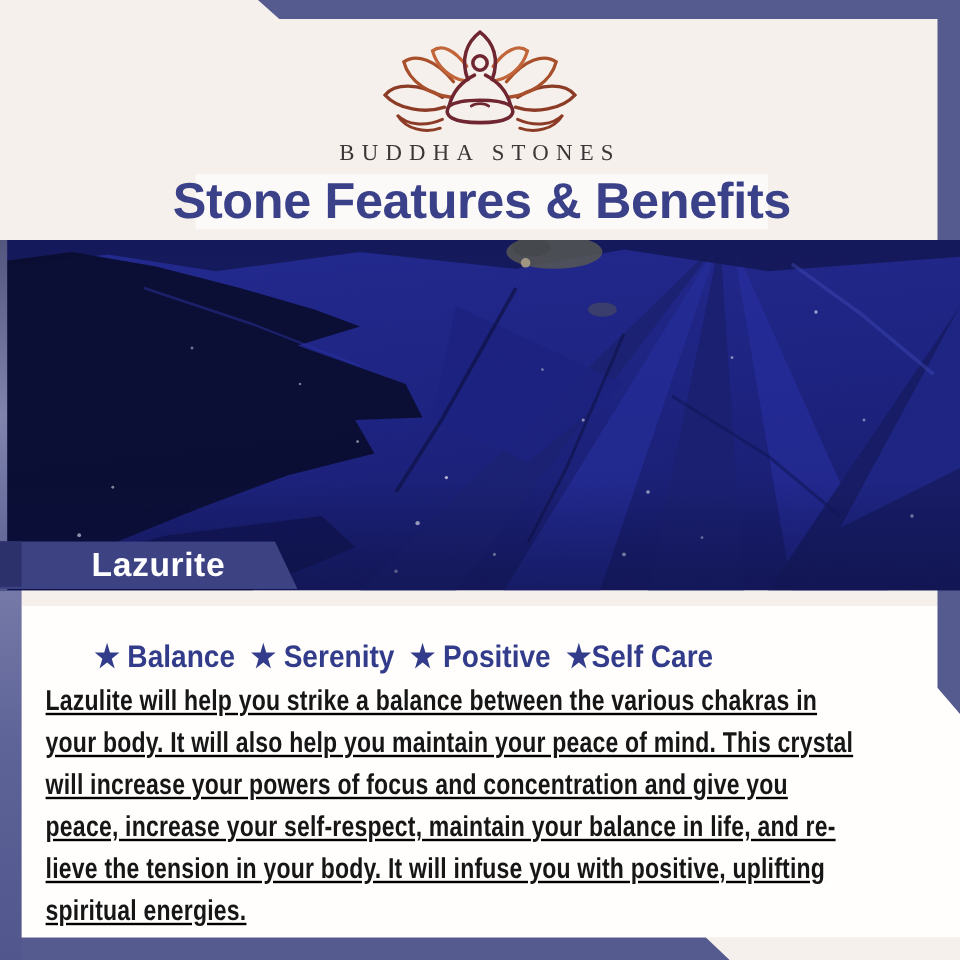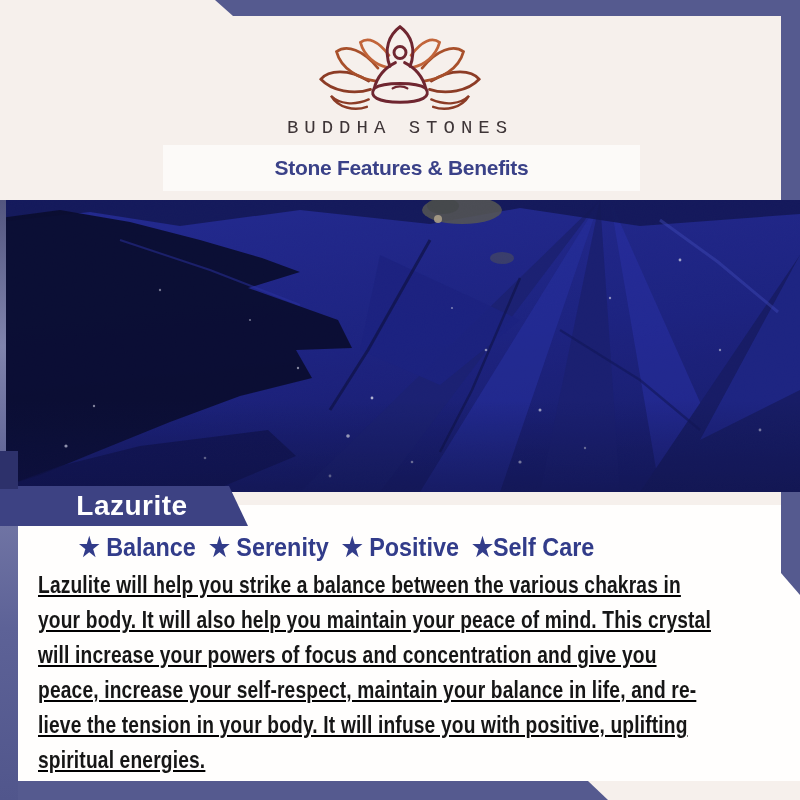--- a/index.html
+++ b/index.html
@@ -18,34 +18,34 @@
     clip-path:polygon(0 0,19px 0,19px 595px,0 573px);}
   .strip-bottom{left:0;top:781px;width:800px;height:19px;z-index:2;
     clip-path:polygon(0 0,588px 0,608px 19px,0 19px);}
   .strip-left{left:0;top:488px;width:18px;height:312px;z-index:2;
     background:linear-gradient(180deg,#767aa8 0%,#5d6297 45%,#51568c 100%);}
 
   
   .logo-wrap{left:280px;top:24px;width:240px;height:92px;z-index:5;}
   .brand-name{left:0;top:116px;width:800px;height:24px;z-index:5;
     display:flex;align-items:center;justify-content:center;
-    font-family:Liberation Mono, monospace;font-size:19px;letter-spacing:6px;
+    font-family:Liberation Serif, serif;font-size:19px;letter-spacing:6px;
     color:#3e3537;}
   .title-band{left:163px;top:145px;width:477px;height:46px;z-index:1;
     background:#fcfaf8;display:flex;align-items:center;justify-content:center;}
-  .page-title{font-size:21px;font-weight:700;color:#3a4188;letter-spacing:-0.3px;
+  .page-title{font-size:42px;font-weight:700;color:#3a4188;letter-spacing:-0.3px;
     white-space:nowrap;}
 
   
   .photo{left:0;top:200px;width:800px;height:292px;z-index:3;line-height:0;}
 
   
   .banner{left:0;top:451px;width:248px;height:40px;z-index:4;background:#3d4283;
     clip-path:polygon(0 0,229px 0,248px 40px,0 40px);
-    display:flex;align-items:center;justify-content:center;padding-left:16px;box-sizing:border-box;margin-top:35px;}
+    display:flex;align-items:center;justify-content:center;padding-left:16px;box-sizing:border-box;}
   .banner-tail{left:0;top:451px;width:18px;height:38px;z-index:5;background:#2d316b;}
   .banner-label{color:#ffffff;font-size:28px;font-weight:700;letter-spacing:0.5px;
     white-space:nowrap;}
 
   
   .panel{left:18px;top:505px;width:782px;height:276px;z-index:1;background:#fffefd;}
   .keywords{left:18px;top:530px;width:638px;height:34px;z-index:5;
     display:flex;align-items:center;justify-content:center;}
   .keywords span{font-size:26px;font-weight:700;color:#323c8a;white-space:pre;
     transform:scaleX(0.9);transform-origin:center center;}

